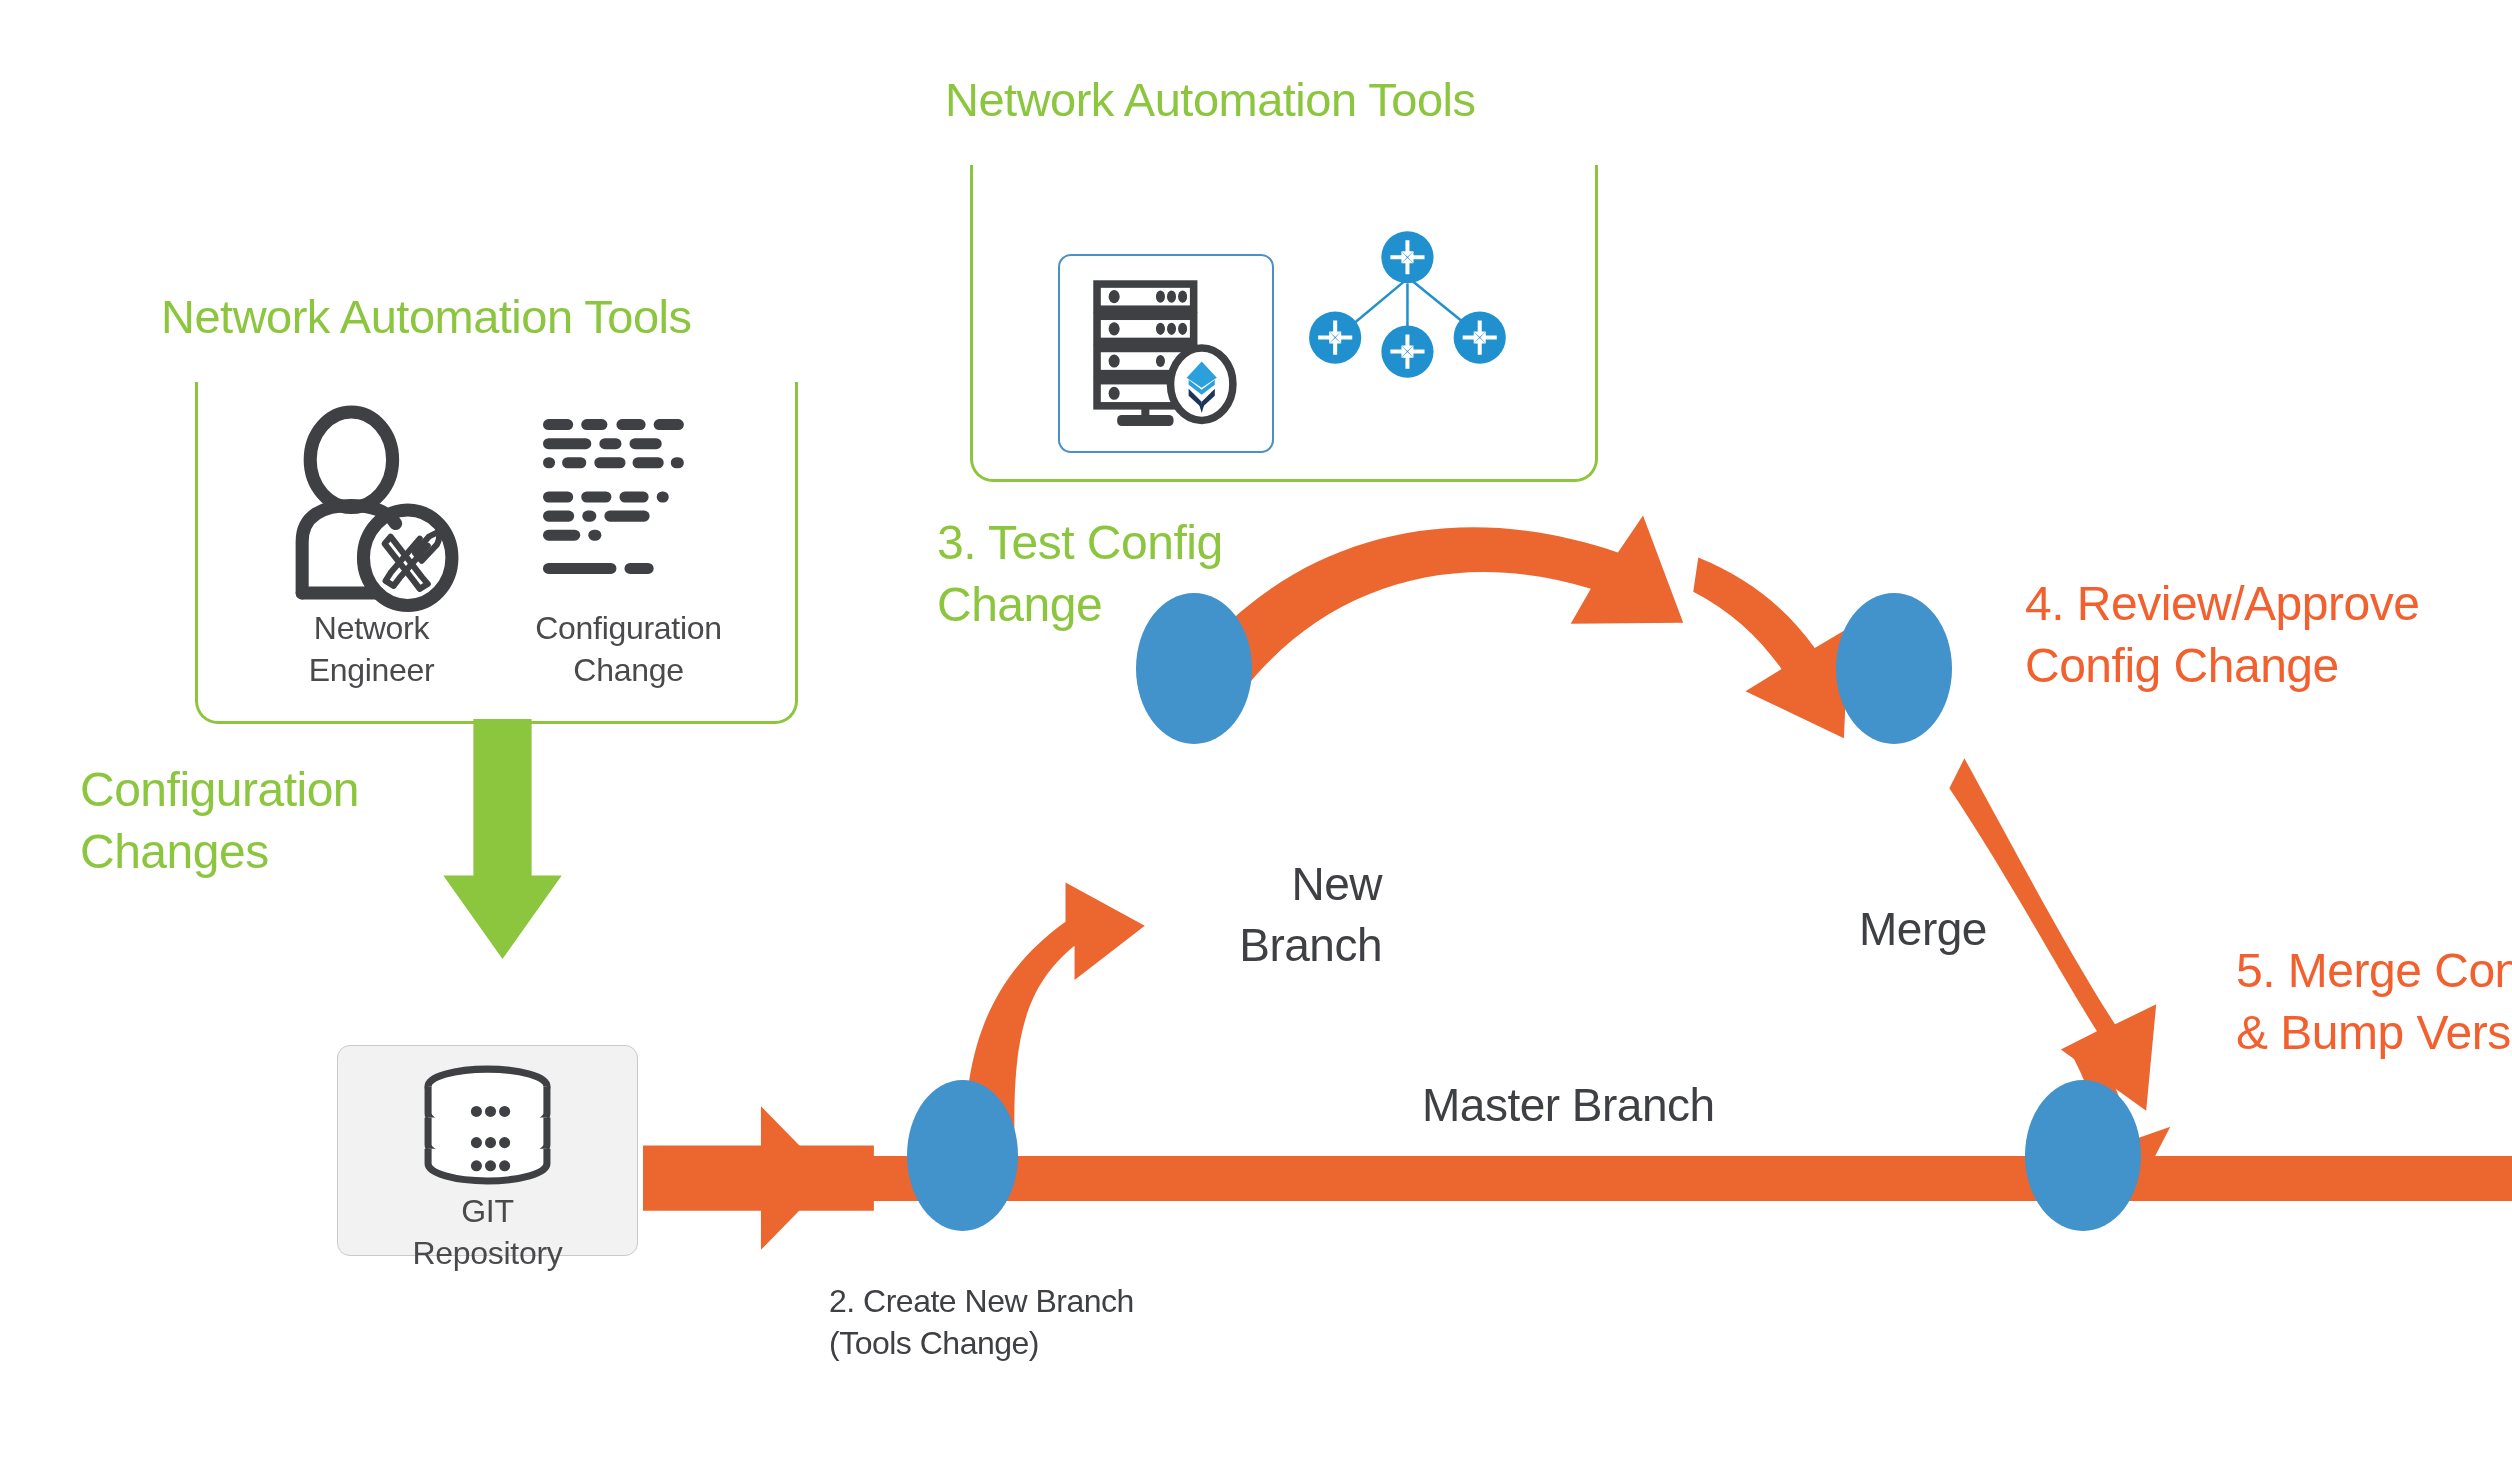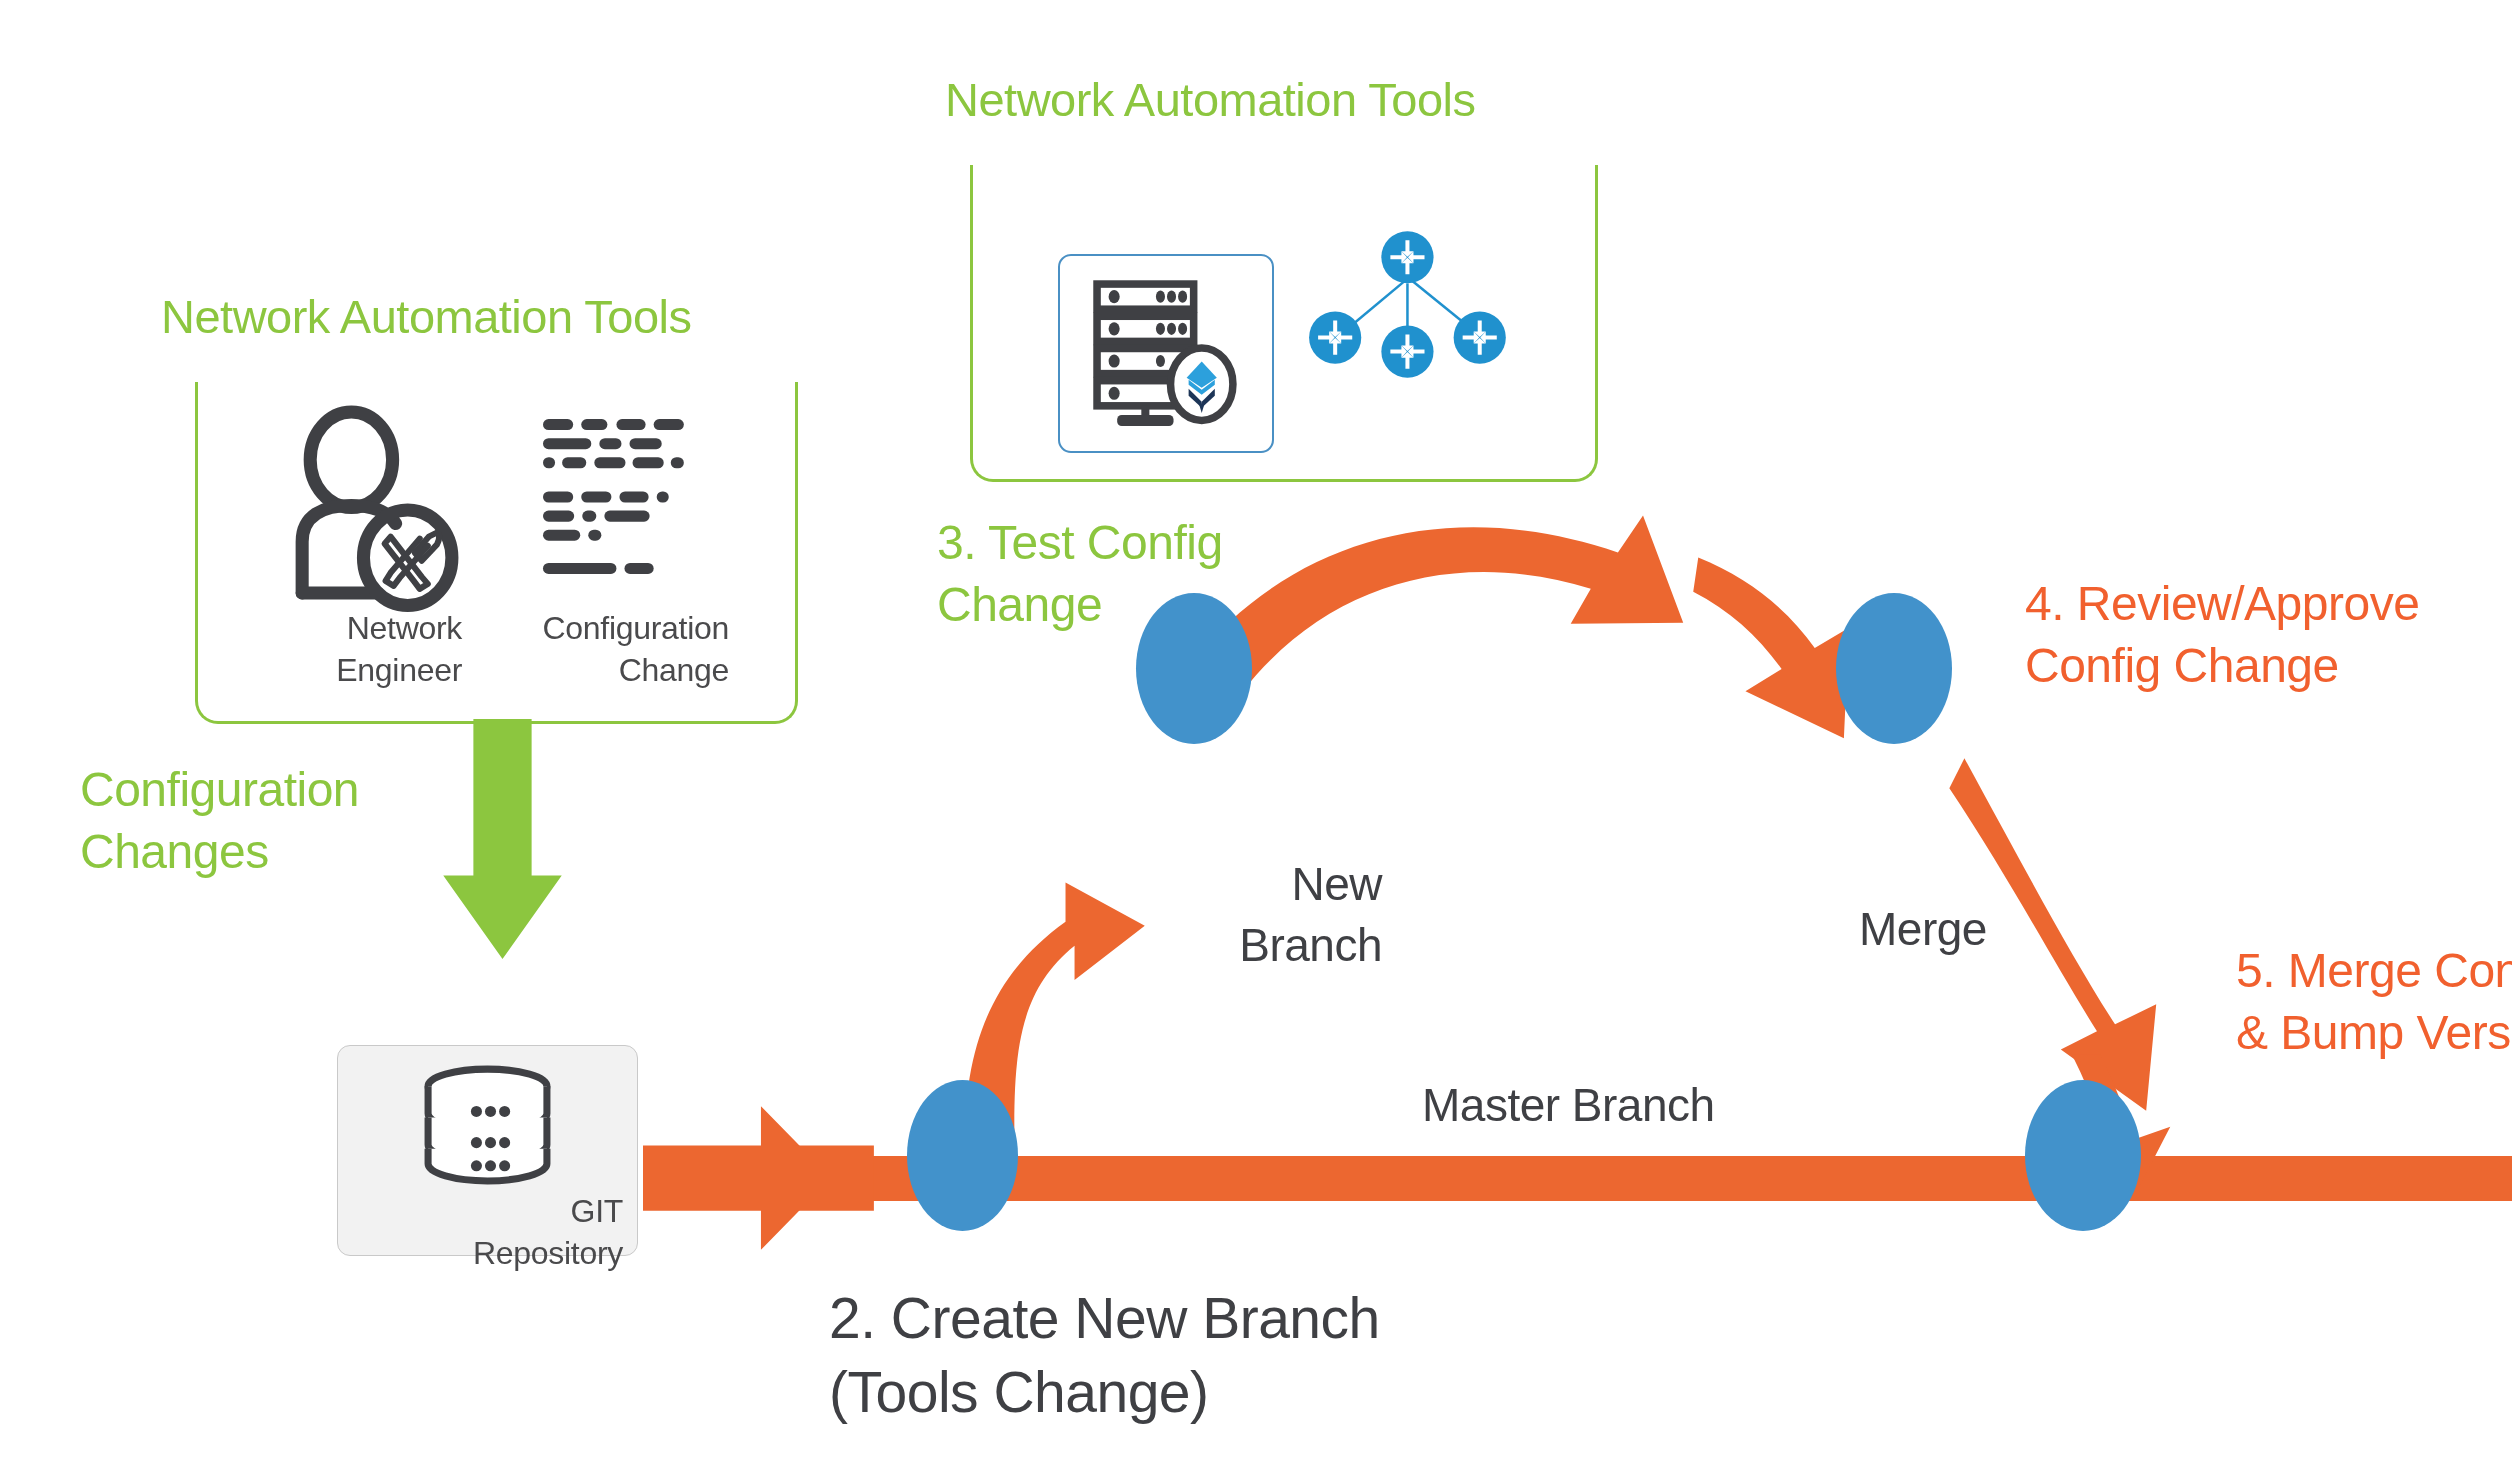--- a/index.html
+++ b/index.html
@@ -28,35 +28,35 @@
     letter-spacing:-0.5px;
   }
   .step-orange{
     color:#F1602E;
     font-size:48px;
     line-height:1.30;
     letter-spacing:-0.5px;
   }
   .step-dark{
     color:#3F4044;
-    font-size:57px;
+    font-size:32px;
     line-height:1.30;
     letter-spacing:-0.5px;
   }
   .lbl-dark{
     color:#3F4044;
     font-size:46px;
     line-height:1.32;
     letter-spacing:-0.5px;
   }
   .icon-cap{
     color:#4A4A4C;
     font-size:32px;
     line-height:1.30;
-    text-align:right;
+    text-align:center;
     letter-spacing:-0.3px;
   }
   
   .bracket{
     border:3.5px solid #8CC63F;
     border-top:none;
     border-bottom-left-radius:23px;
     border-bottom-right-radius:23px;
     box-sizing:border-box;
     background:transparent;

